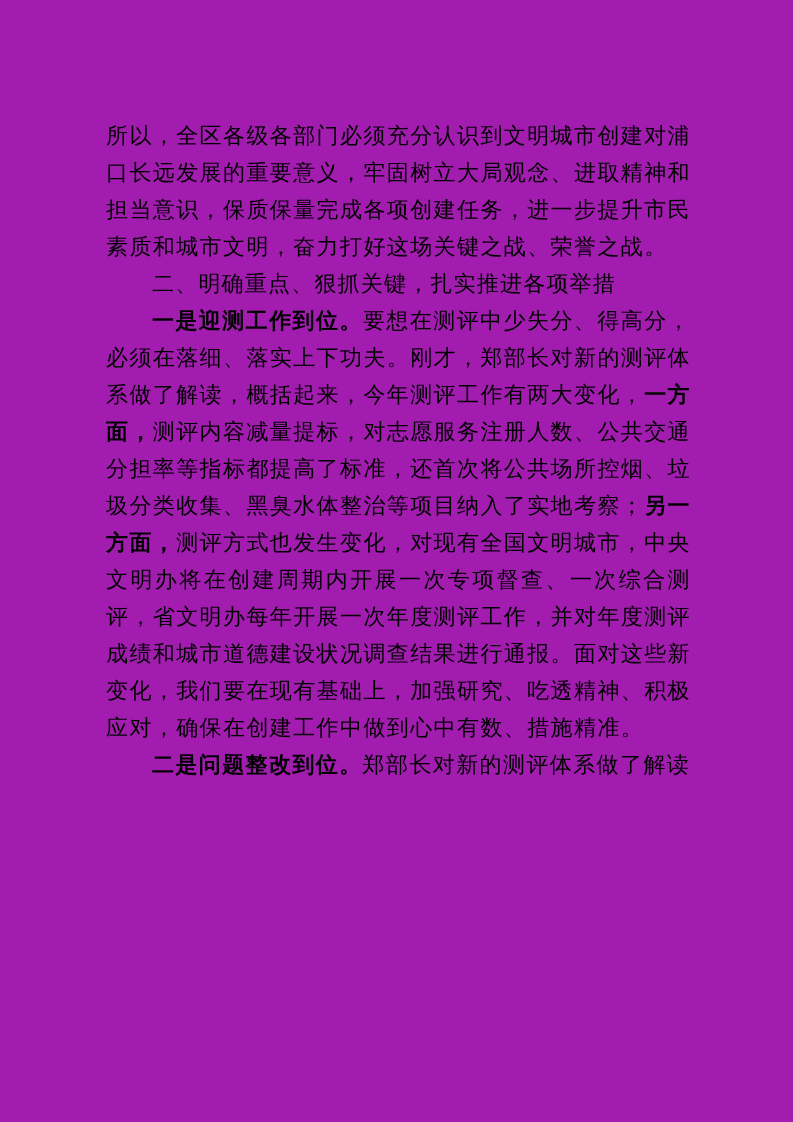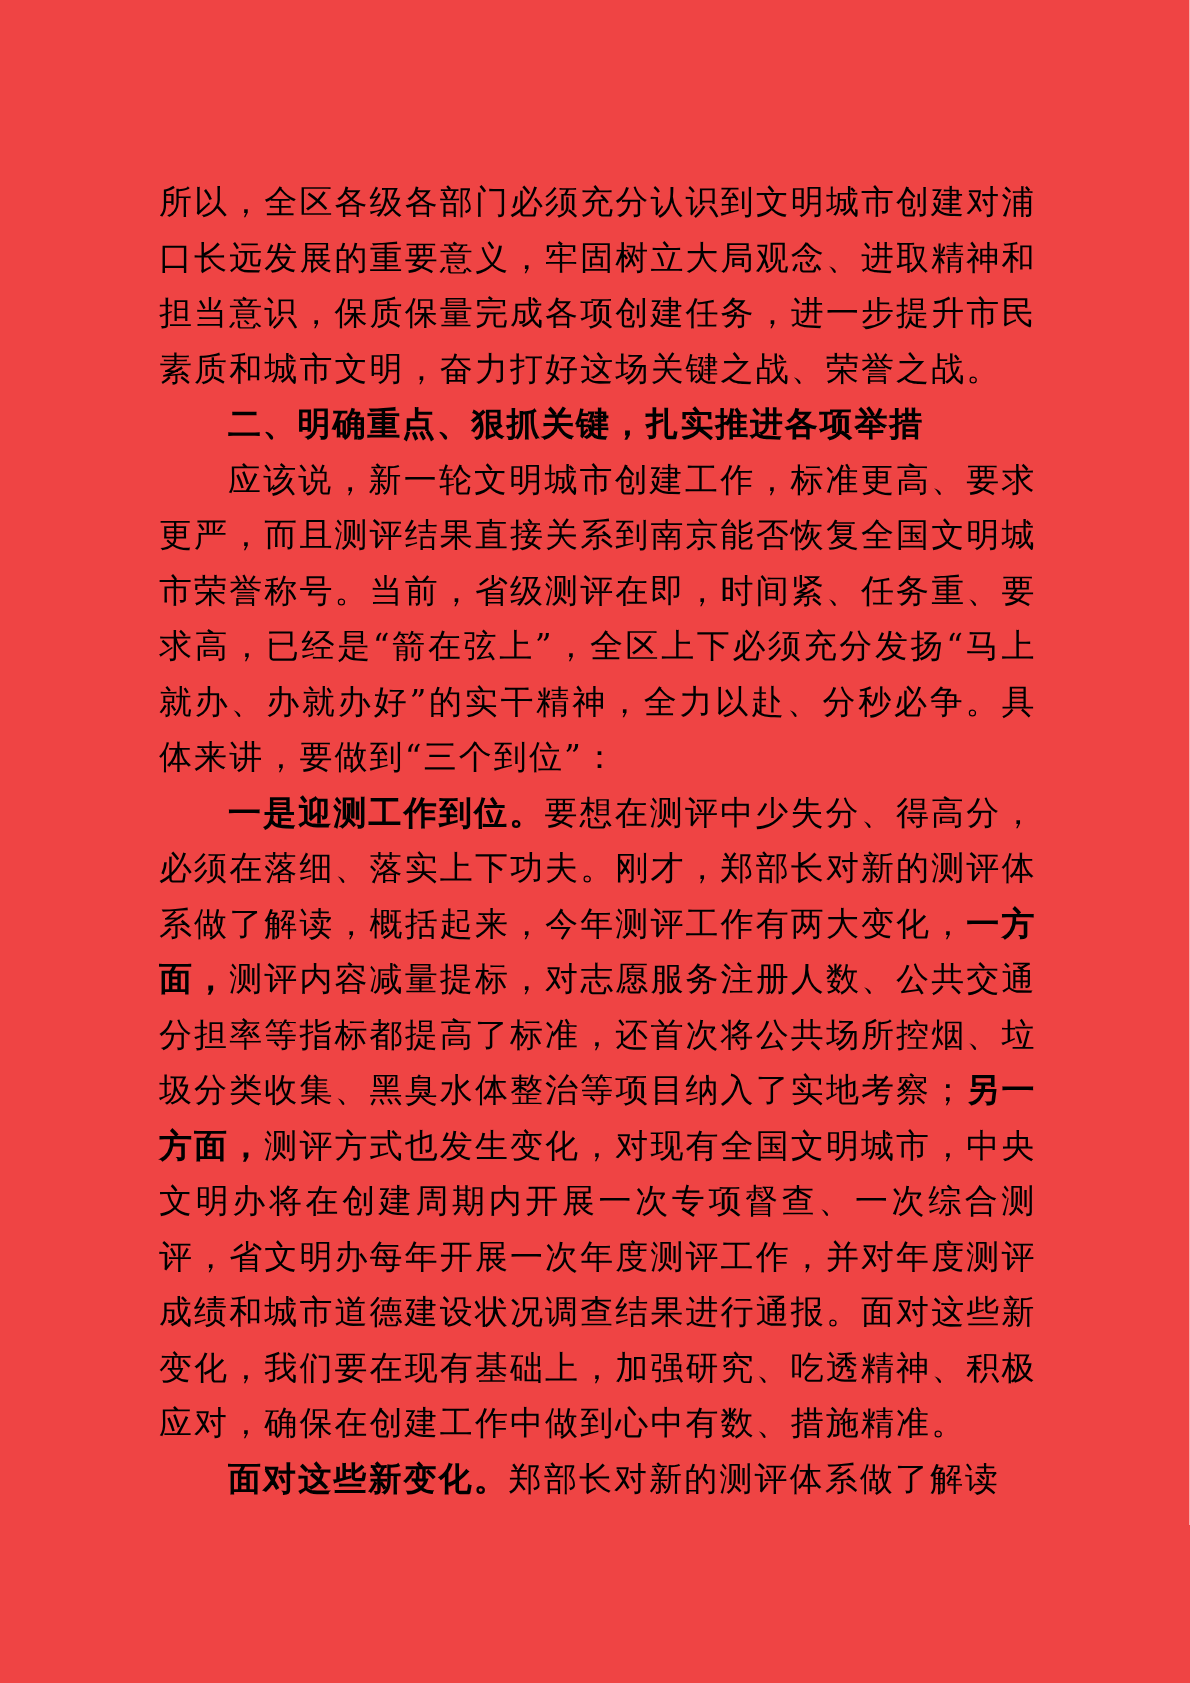--- a/index.html
+++ b/index.html
@@ -4,21 +4,21 @@
 <style>
   html, body {
     margin: 0;
     padding: 0;
     background: #ffffff;
   }
   .page {
     position: relative;
     width: 793px;
     height: 1122px;
-    background: #ef4444;
+    background: #a21caf;
     overflow: hidden;
   }
   .textblock {
     position: absolute;
     left: 106px;
     top: 117px;
     width: 585px;
   }
   .para {
     margin: 0;
@@ -32,40 +32,39 @@
     text-justify: inter-character;
     text-indent: 46px;
     word-break: break-all;
     overflow-wrap: anywhere;
   }
   .para.no-indent {
     text-indent: 0;
   }
   .section-heading {
     font-family: "DejaVu Sans", "Liberation Sans", sans-serif;
-    font-weight: 700;
+    font-weight: 400;
     letter-spacing: 1.2px;
   }
   .lead {
     font-weight: 700;
   }
   .emph {
     font-weight: 700;
   }
 </style>
 </head>
 <body>
 
 <div class="page">
   <div class="textblock">
 
     <p class="para no-indent">所以，全区各级各部门必须充分认识到文明城市创建对浦口长远发展的重要意义，牢固树立大局观念、进取精神和担当意识，保质保量完成各项创建任务，进一步提升市民素质和城市文明，奋力打好这场关键之战、荣誉之战。</p>
 
     <p class="para section-heading">二、明确重点、狠抓关键，扎实推进各项举措</p>
 
-    <p class="para">应该说，新一轮文明城市创建工作，标准更高、要求更严，而且测评结果直接关系到南京能否恢复全国文明城市荣誉称号。当前，省级测评在即，时间紧、任务重、要求高，已经是“箭在弦上”，全区上下必须充分发扬“马上就办、办就办好”的实干精神，全力以赴、分秒必争。具体来讲，要做到“三个到位”：</p>
 
     <p class="para"><span class="lead">一是迎测工作到位。</span><span>要想在测评中少失分、得高分，必须在落细、落实上下功夫。刚才，郑部长对新的测评体系做了解读，概括起来，今年测评工作有两大变化，</span><span class="emph">一方面，</span><span>测评内容减量提标，对志愿服务注册人数、公共交通分担率等指标都提高了标准，还首次将公共场所控烟、垃圾分类收集、黑臭水体整治等项目纳入了实地考察；</span><span class="emph">另一方面，</span><span>测评方式也发生变化，对现有全国文明城市，中央文明办将在创建周期内开展一次专项督查、一次综合测评，省文明办每年开展一次年度测评工作，并对年度测评成绩和城市道德建设状况调查结果进行通报。面对这些新变化，我们要在现有基础上，加强研究、吃透精神、积极应对，确保在创建工作中做到心中有数、措施精准。</span></p>
 
-    <p class="para"><span class="lead">面对这些新变化。</span><span>郑部长对新的测评体系做了解读</span></p>
+    <p class="para"><span class="lead">二是问题整改到位。</span><span>郑部长对新的测评体系做了解读</span></p>
 
   </div>
 </div>
 
 </body></html>

